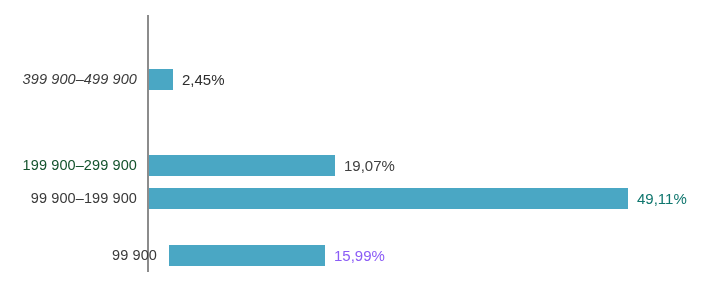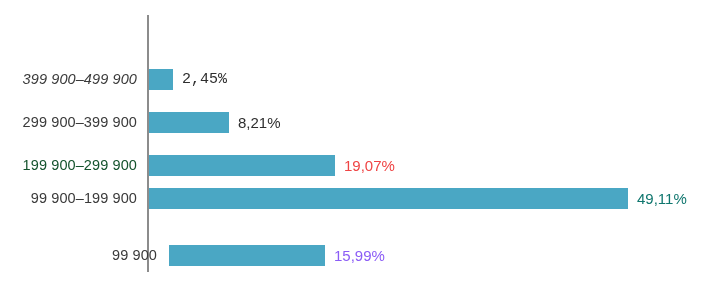--- a/index.html
+++ b/index.html
@@ -83,37 +83,30 @@
 
 <div id="chart-root" style="background: rgb(255, 255, 255);">
 
   <div id="axis-line" style="background: rgb(140, 140, 140);"></div>
 
 
   <div class="bar-row" style="top:58px;">
     <div class="cat-label" style="color: rgb(58, 58, 58); font-style: italic;">399 900–499 900</div>
     <div class="bar-track">
       <div class="bar" style="width: 24px; background: rgb(74, 167, 196);"></div>
-      <div class="value-label" style="left: 24px; color: rgb(46, 46, 46); font-family: Liberation Mono, monospace;">2,45%</div>
+      <div class="value-label" style="left: 24px; color: rgb(46, 46, 46);">2,45%</div>
     </div>
   </div>
 
-  <div class="bar-row" style="top:101px;">
-    <div class="cat-label" style="color: rgb(58, 58, 58);">299 900–399 900</div>
-    <div class="bar-track">
-      <div class="bar" style="width: 80px; background: rgb(74, 167, 196);"></div>
-      <div class="value-label" style="left: 80px; color: rgb(46, 46, 46);">8,21%</div>
-    </div>
-  </div>
 
   <div class="bar-row" style="top:144px;">
     <div class="cat-label" style="color: #14532d;">199 900–299 900</div>
     <div class="bar-track">
       <div class="bar" style="width: 186px; background: rgb(74, 167, 196);"></div>
-      <div class="value-label" style="left: 186px; color: #ef4444;">19,07%</div>
+      <div class="value-label" style="left: 186px; color: #404040;">19,07%</div>
     </div>
   </div>
 
   <div class="bar-row" style="top:177px;">
     <div class="cat-label" style="color: rgb(58, 58, 58);">99 900–199 900</div>
     <div class="bar-track">
       <div class="bar" style="width: 479px; background: rgb(74, 167, 196);"></div>
       <div class="value-label" style="left: 479px; color: #0f766e;">49,11%</div>
     </div>
   </div>

